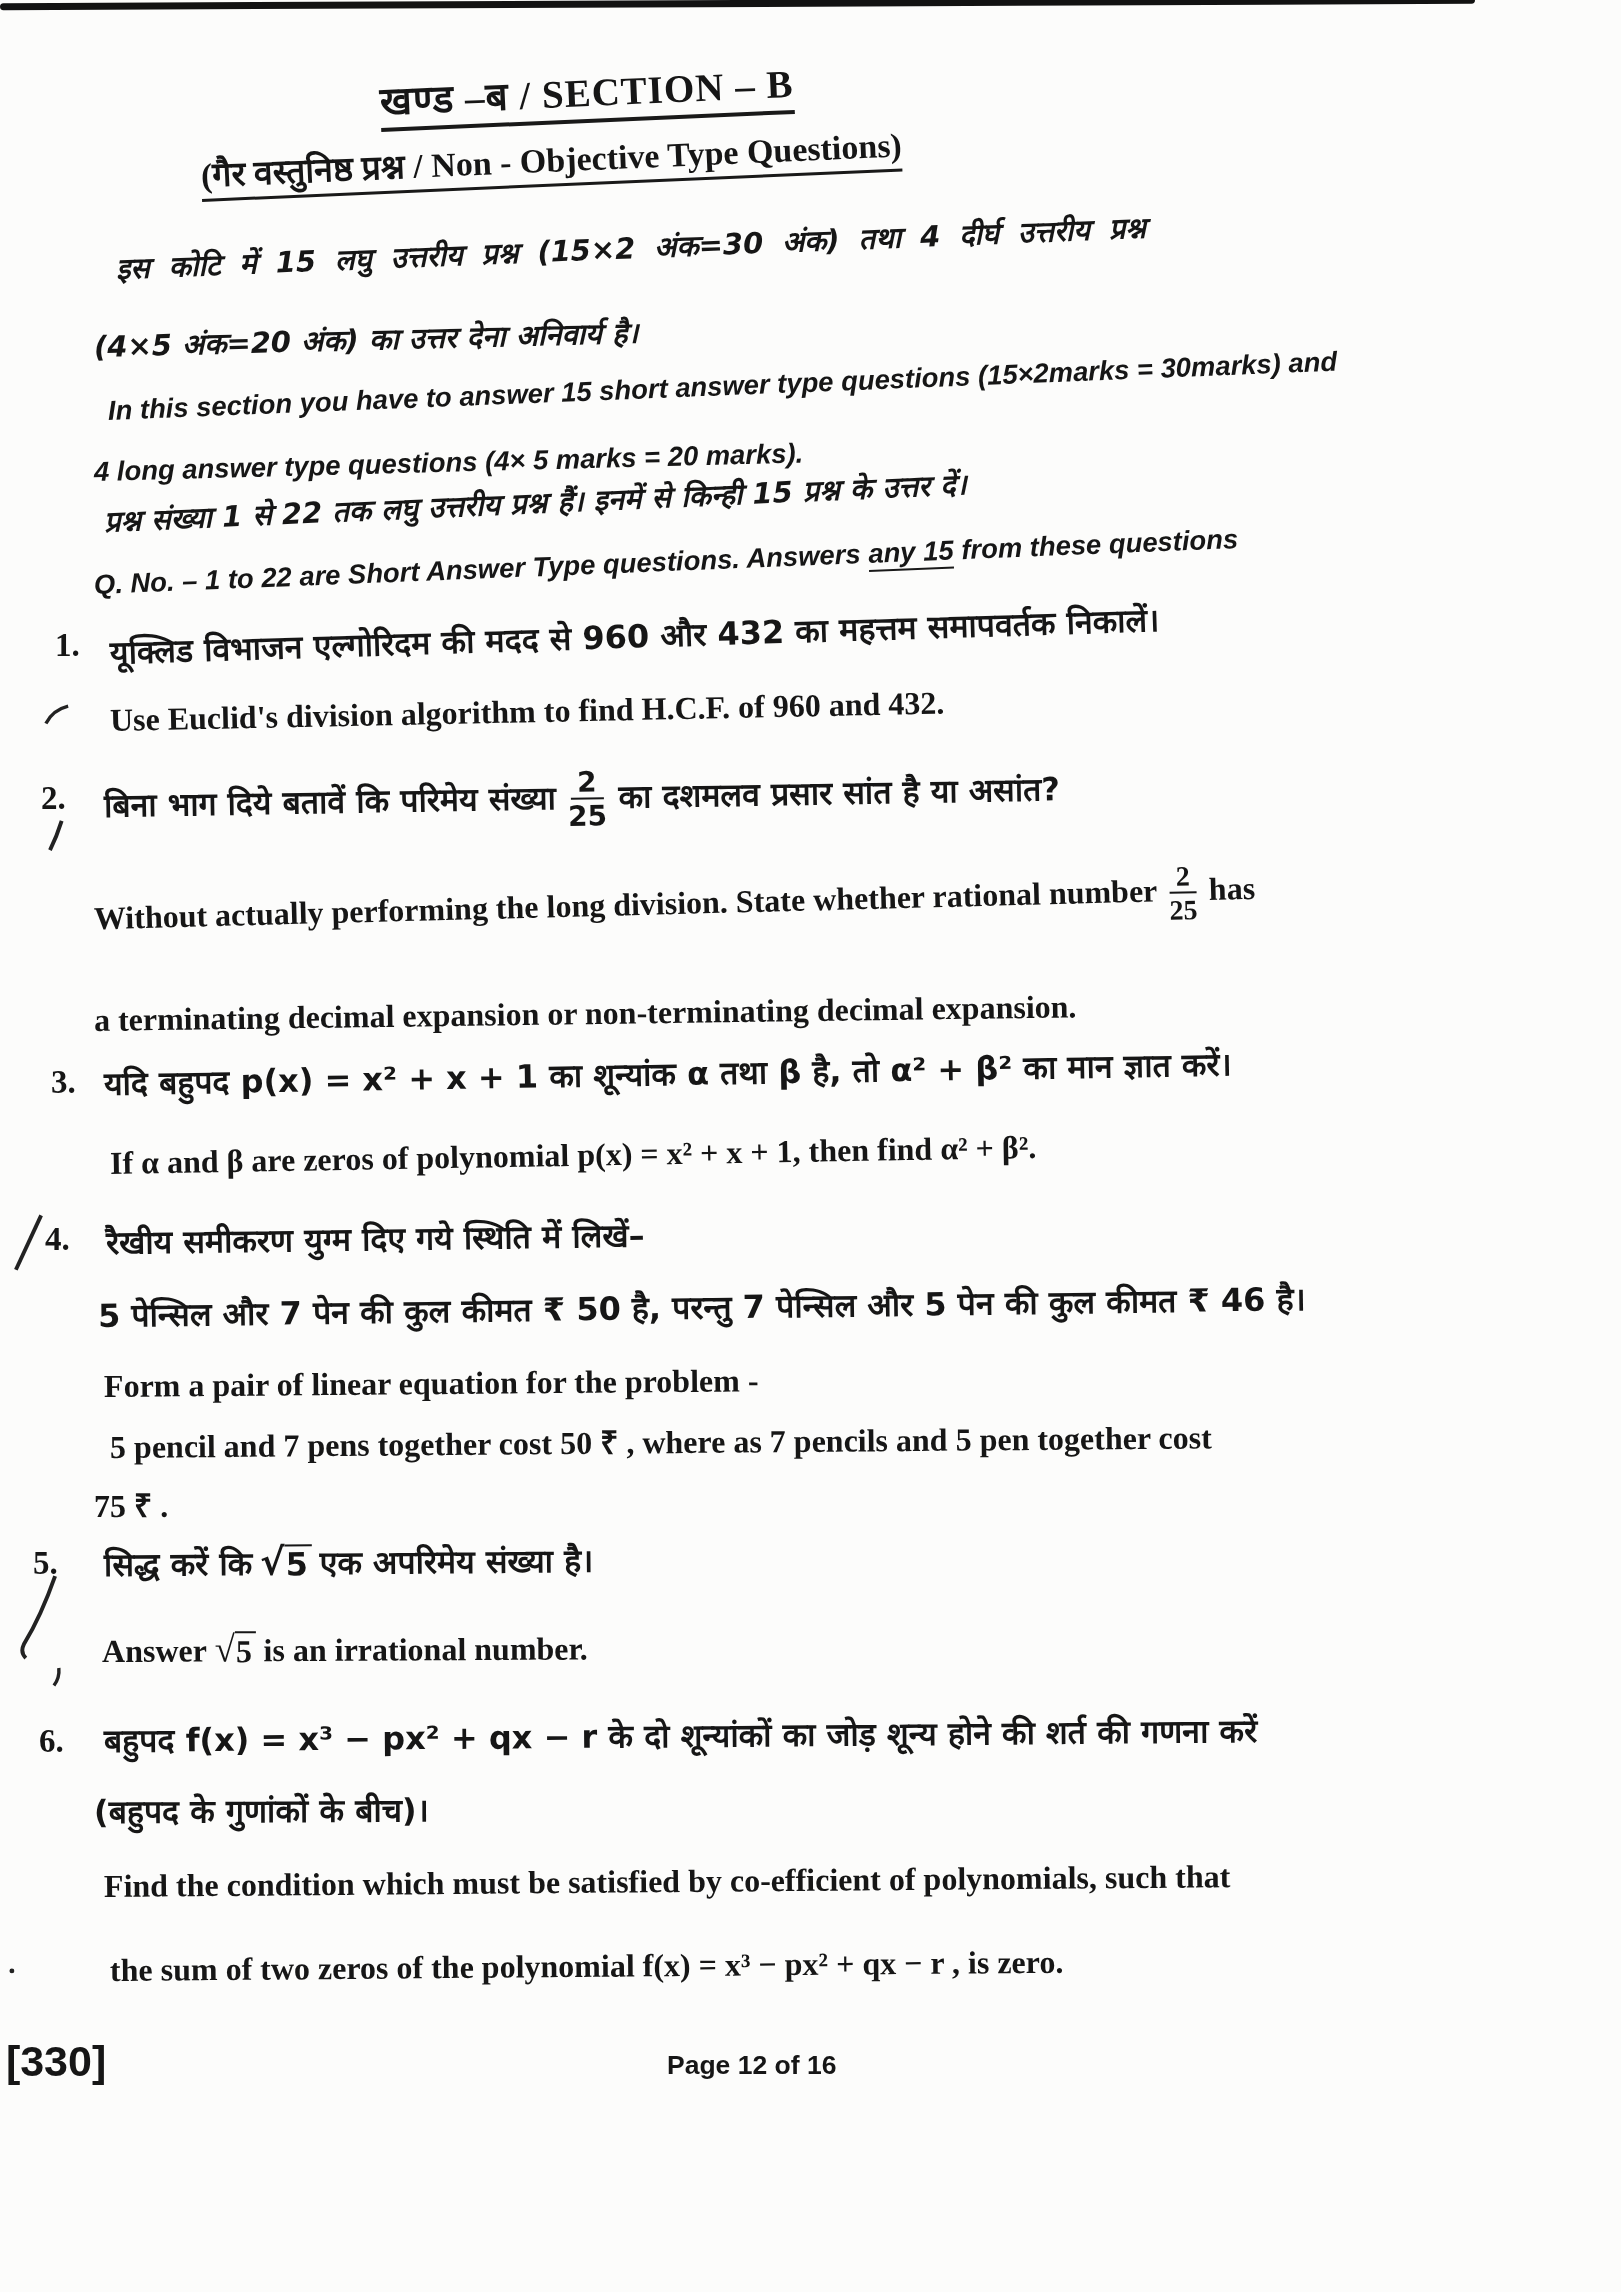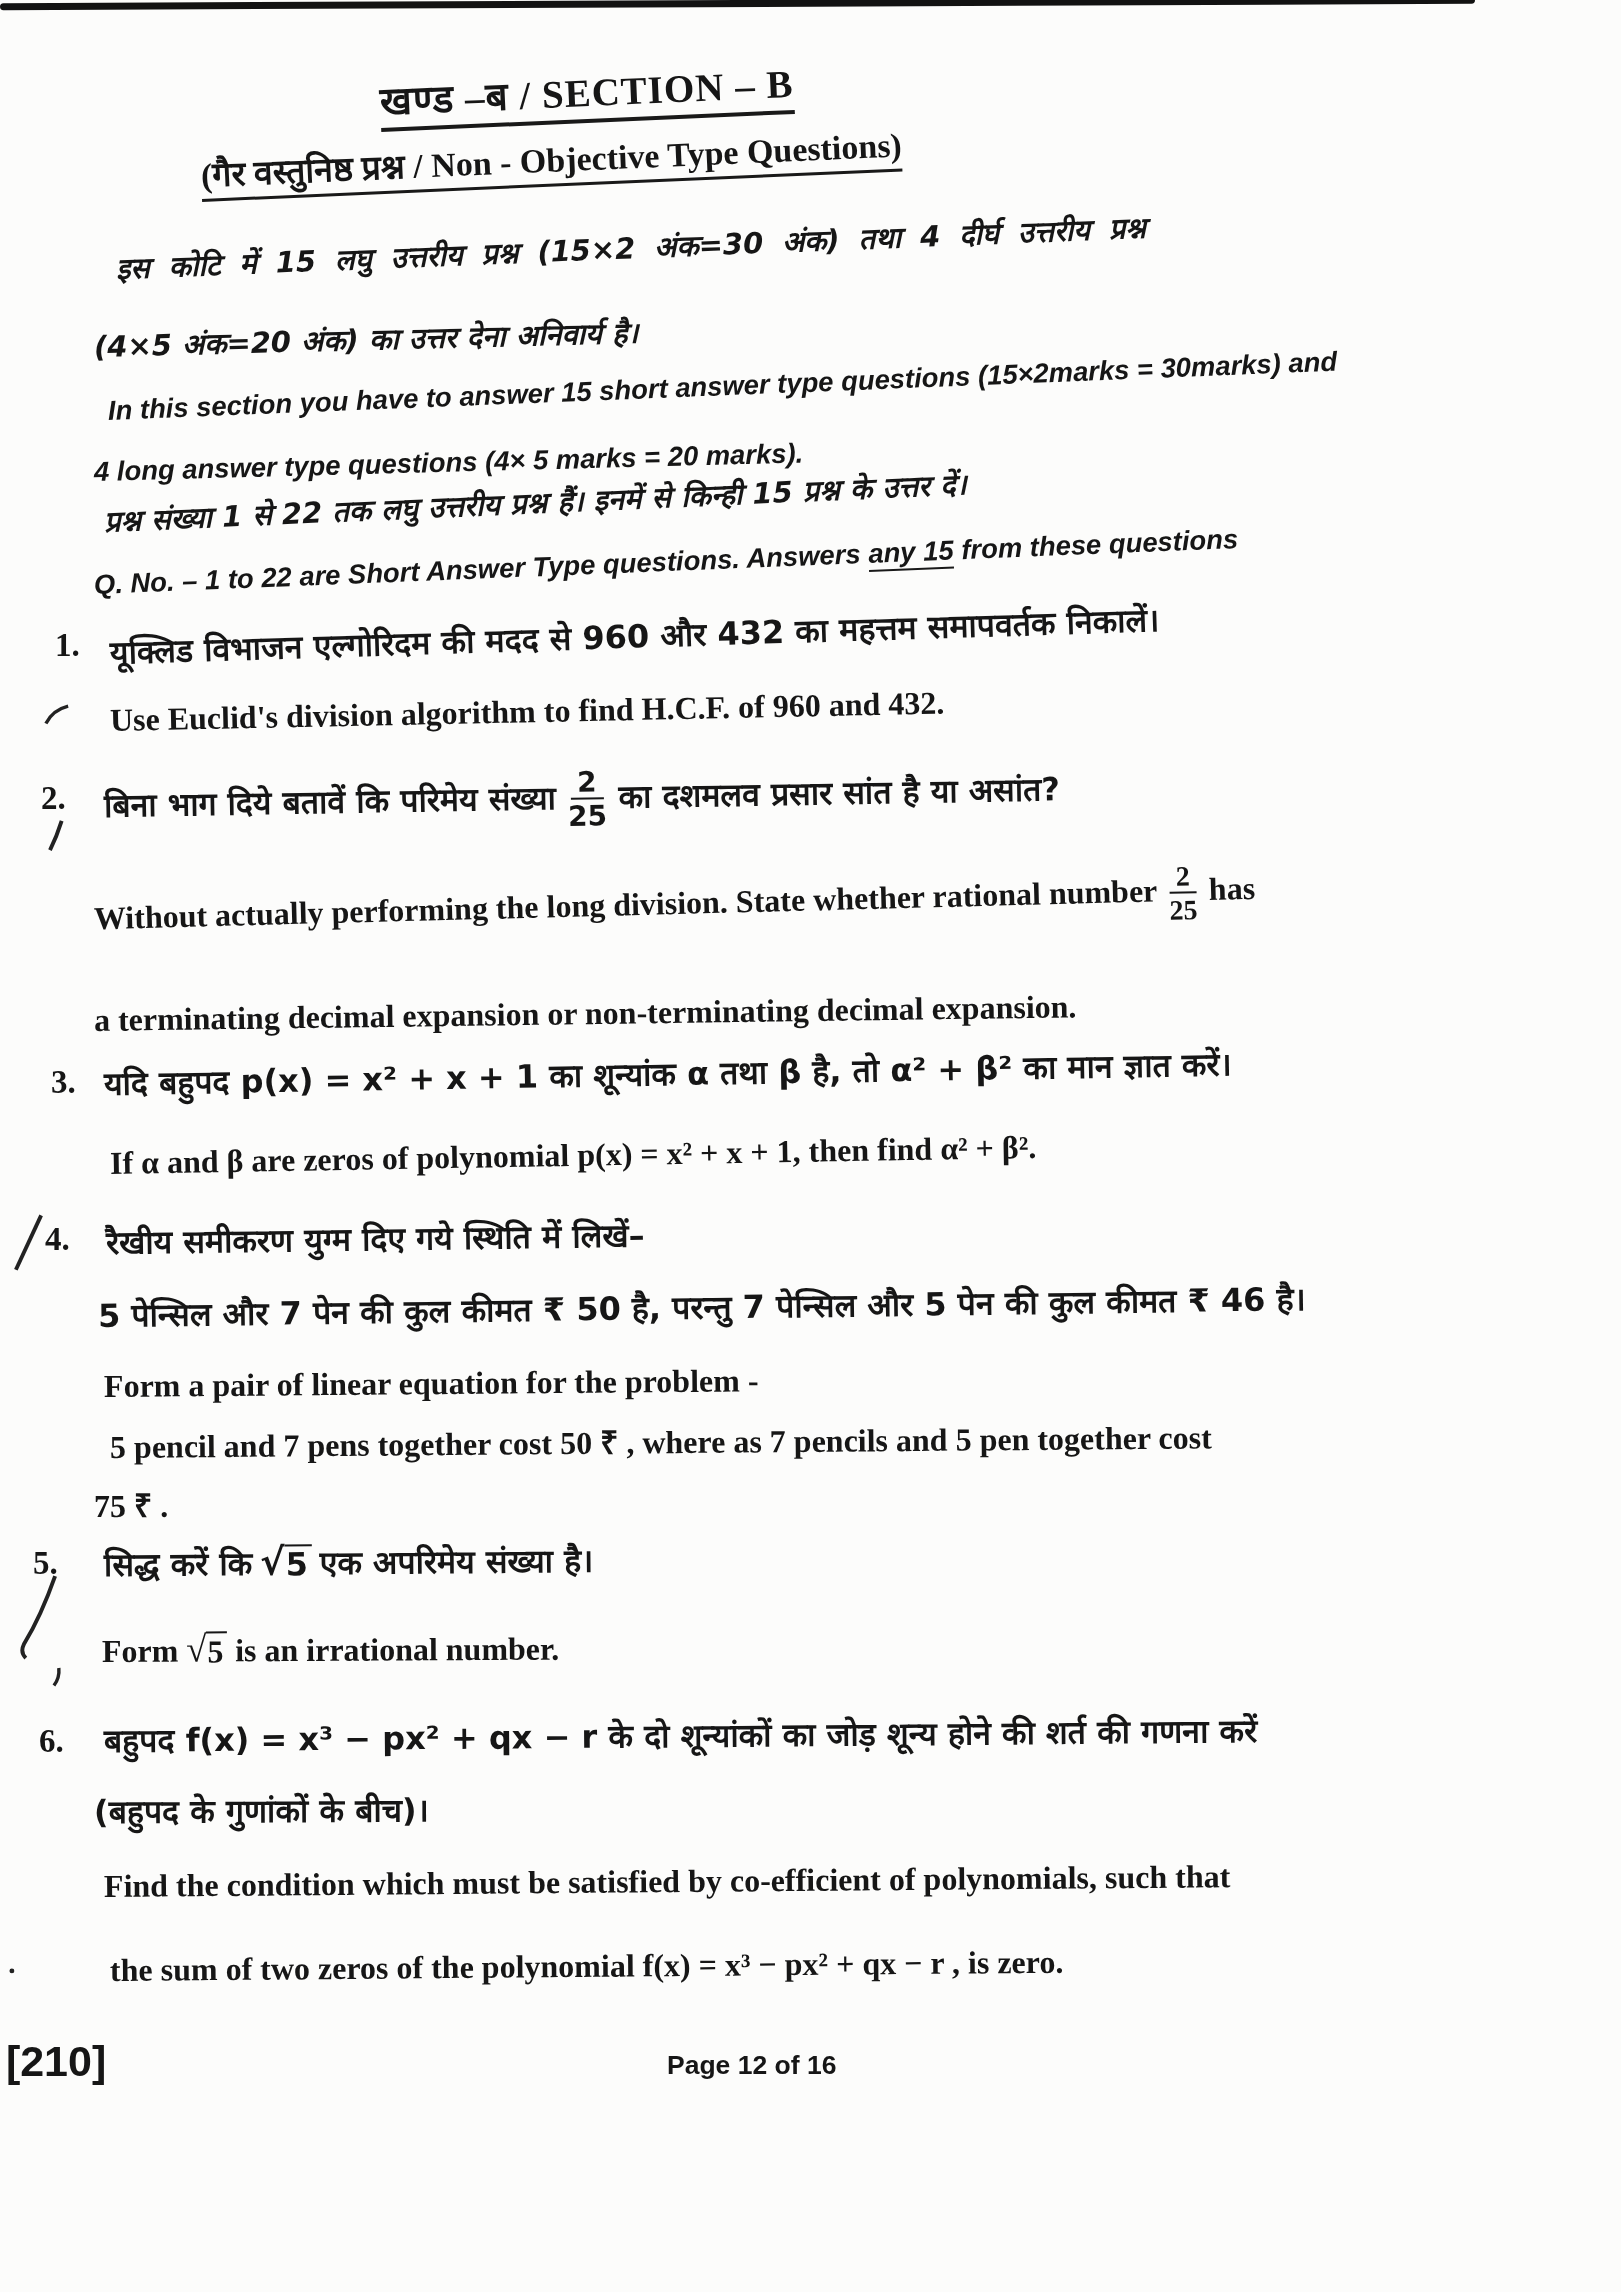--- a/index.html
+++ b/index.html
@@ -171,35 +171,35 @@
         <span class="radical">√</span>
         <span class="radicand">5</span>
       </span><span>एक अपरिमेय संख्या है।</span>
   </div>
   <div class="penmark" style="left:51px; top:1666px;">
     <svg width="13.7" height="23.5" viewBox="0 0 14 24">
         <path d="M8 2 Q9 12 3 20" stroke="#222" stroke-width="3.5" fill="none"></path>
       </svg>
   </div>
   <div class="line eng-serif r03" style="left:102px; top:1631px;">
-    <span>Form</span><span class="sqrt">
+    <span>Answer</span><span class="sqrt">
         <span class="radical">√</span>
         <span class="radicand">5</span>
       </span><span>is an irrational number.</span>
   </div>
 
   <div class="qnum" style="left:39px; top:1723px;">6.</div>
   <div class="line hindi r05" style="left:104px; top:1721px;">बहुपद f(x) = x³ − px² + qx − r के दो शून्यांकों का जोड़ शून्य होने की शर्त की गणना करें</div>
   <div class="line hindi r03" style="left:94px; top:1792px;">(बहुपद के गुणांकों के बीच)।</div>
   <div class="line eng-serif r05" style="left:104px; top:1866px;">Find the condition which must be satisfied by co-efficient of polynomials, such that</div>
   <div class="penmark" style="left:7.8px; top:1960px;">
     <svg width="7.8" height="7.8" viewBox="0 0 8 8">
         <circle cx="4" cy="4" r="2.5" fill="#222"></circle>
       </svg>
   </div>
   <div class="line eng-serif r05" style="left:110px; top:1950px;">the sum of two zeros of the polynomial  f(x) = x³ − px² + qx − r , is zero.</div>
 
   <div class="footer-rule"></div>
-  <div class="footer-left">[210]</div>
+  <div class="footer-left">[330]</div>
   <div class="footer-center">Page 12 of 16</div>
 
 </div>
 
 
 </body></html>

